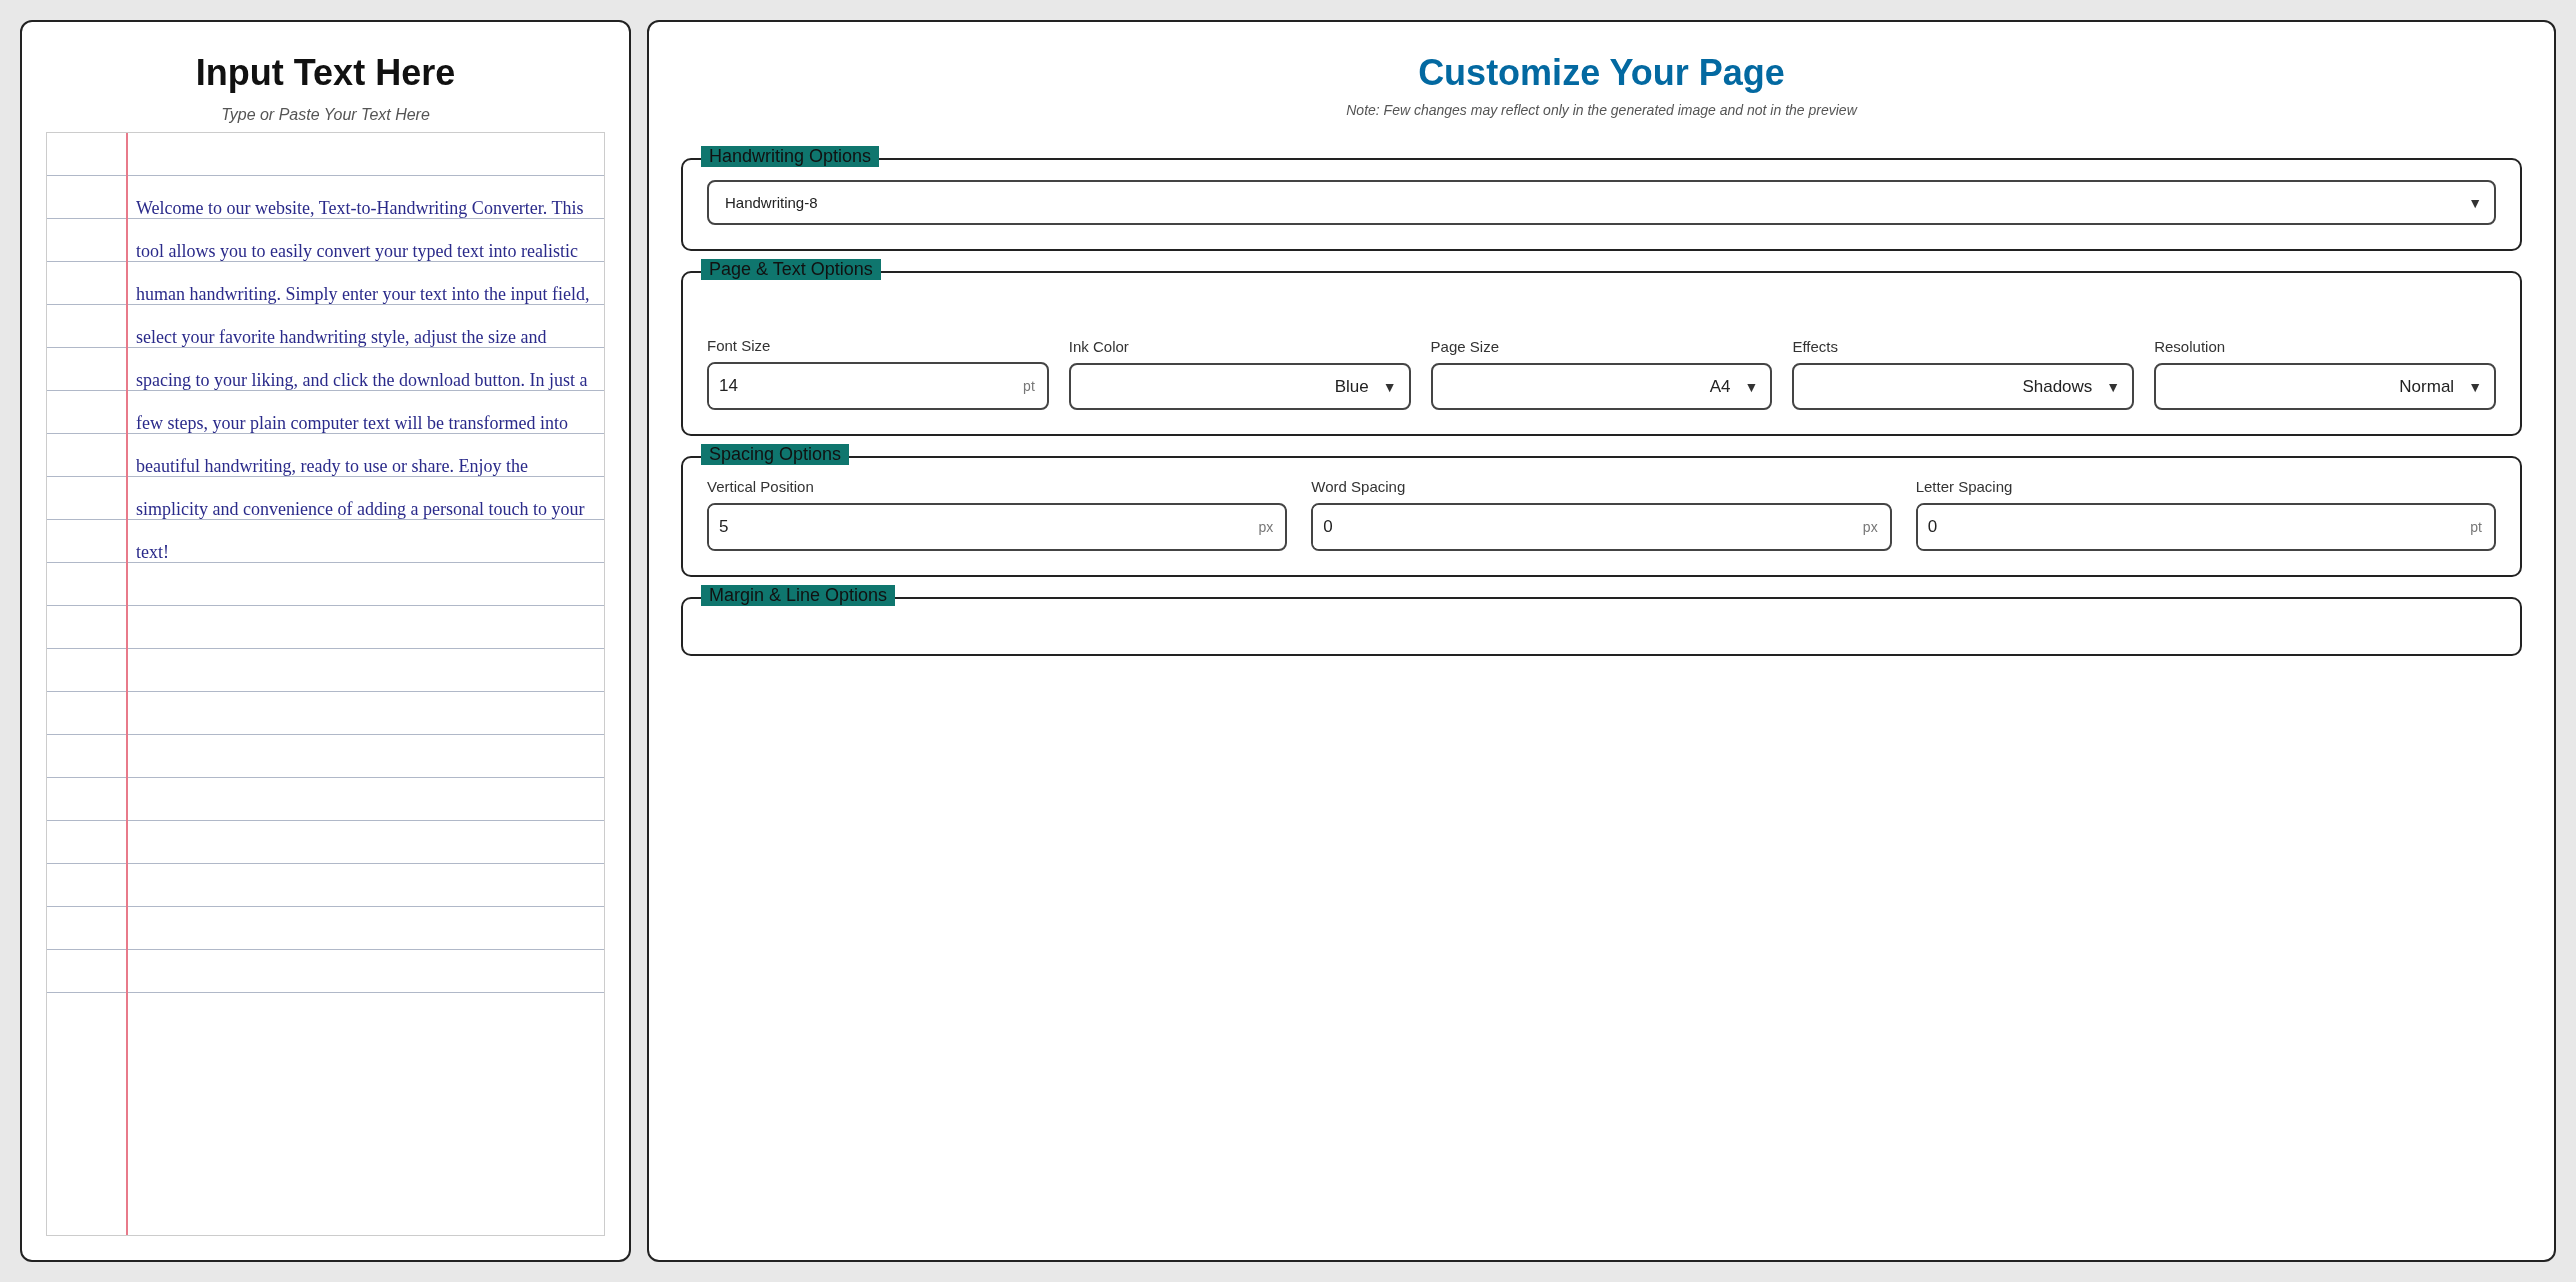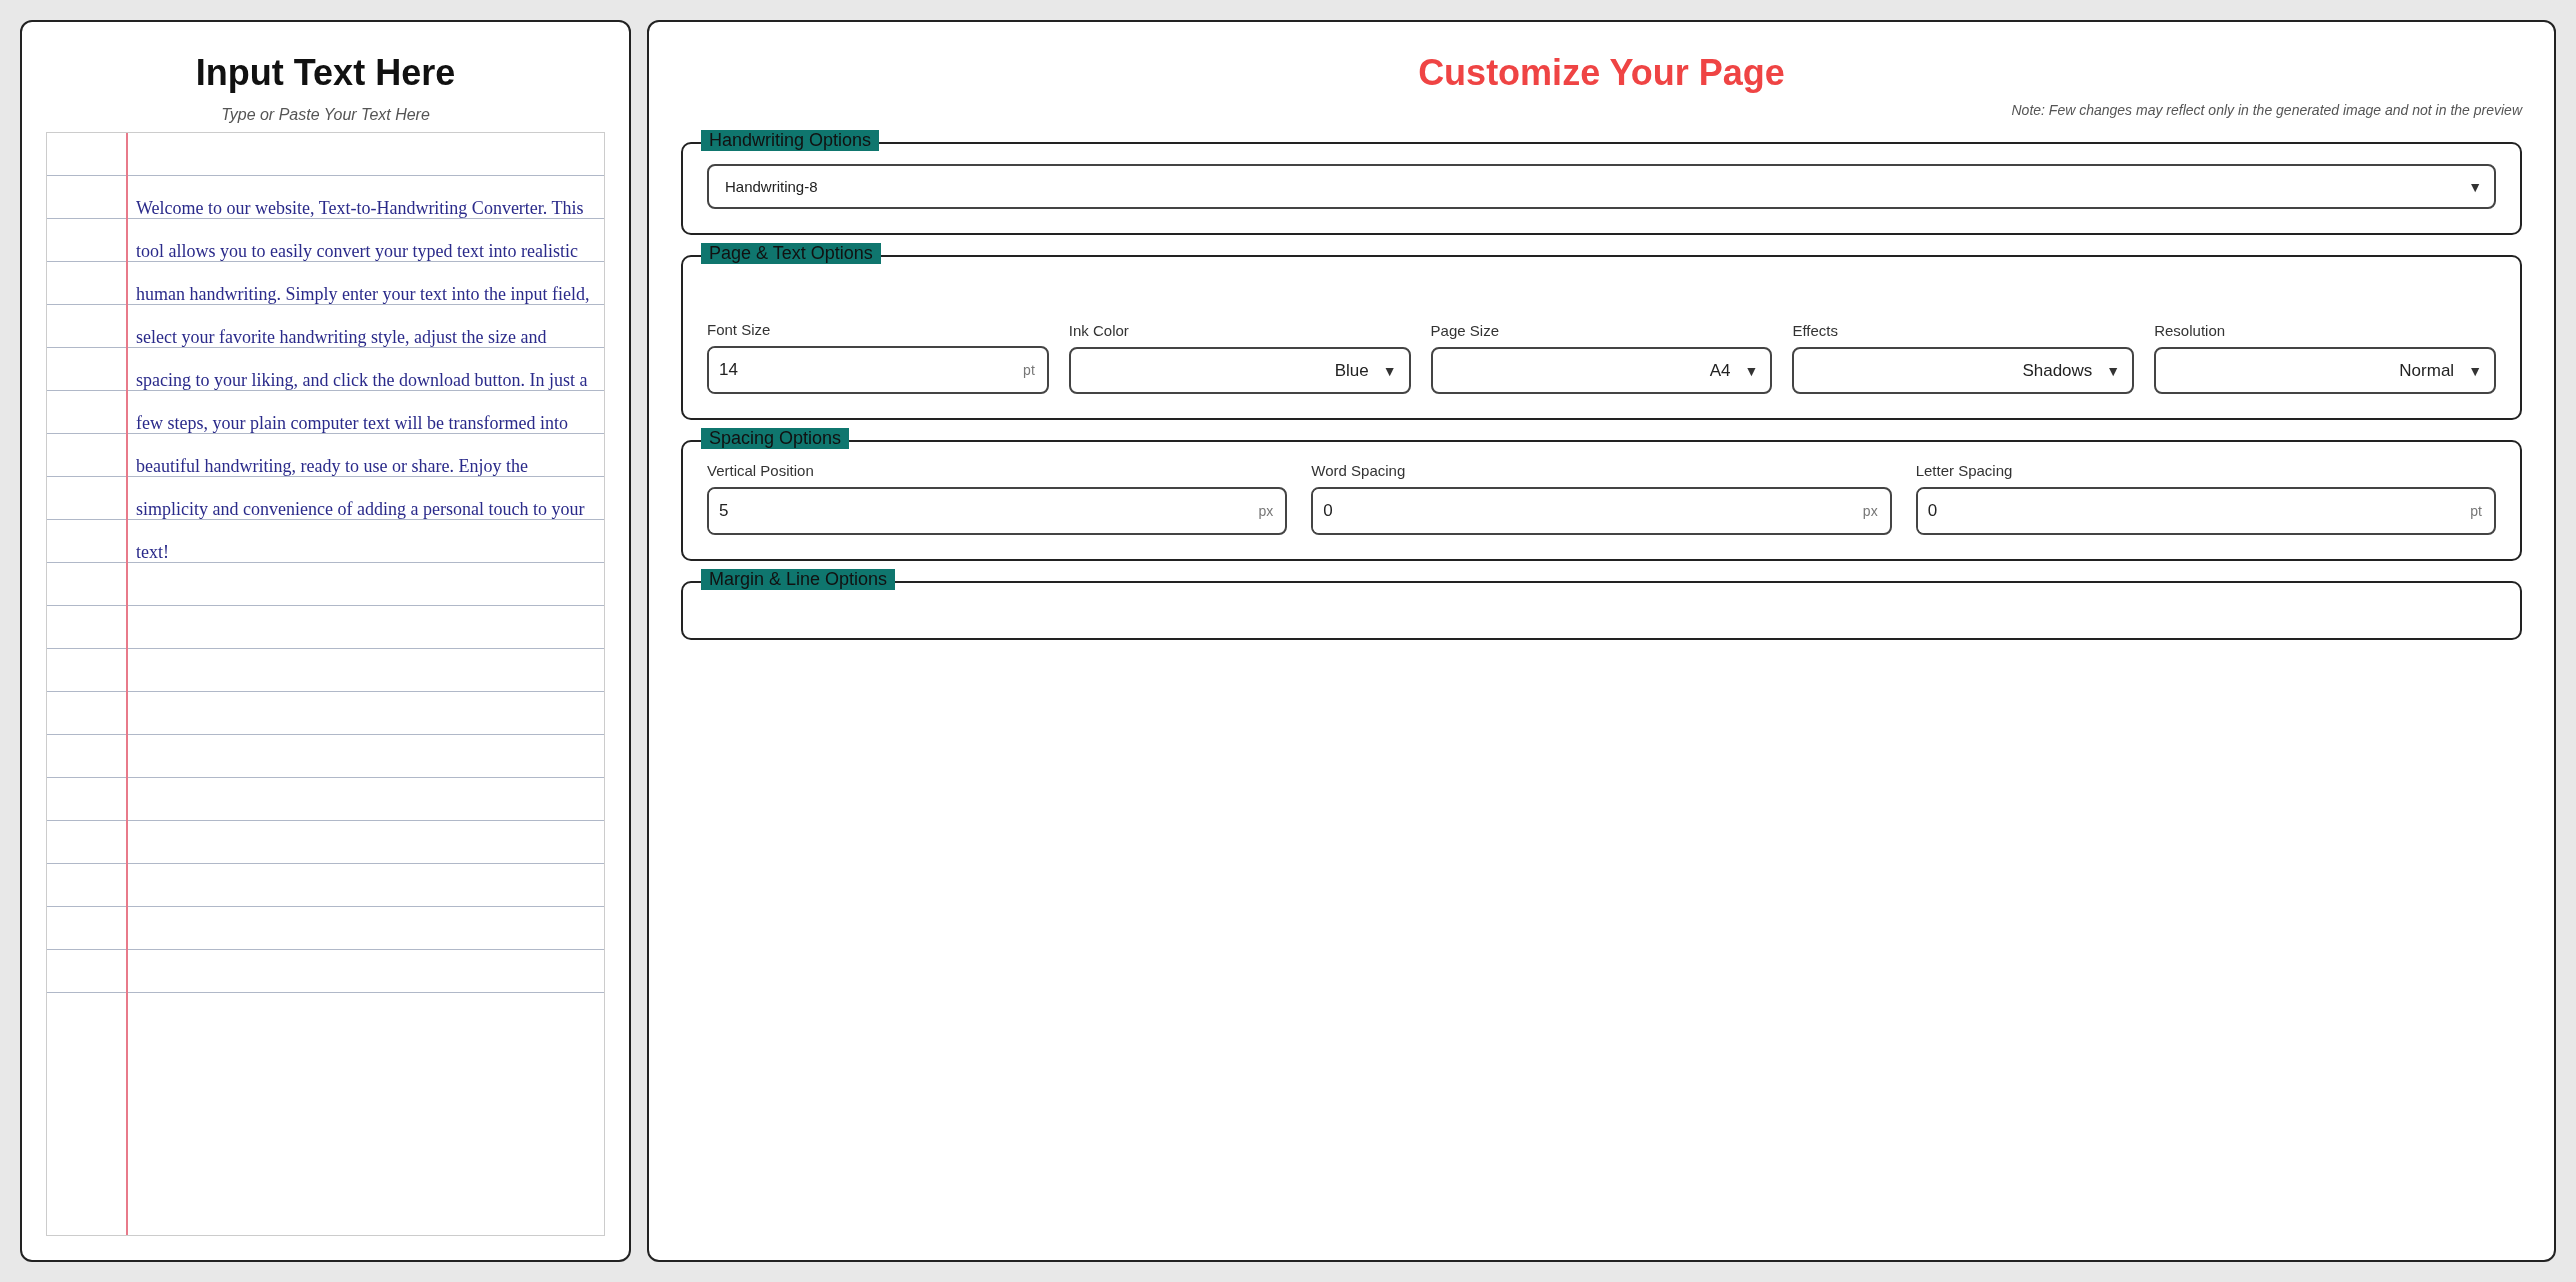--- a/index.html
+++ b/index.html
@@ -91,31 +91,31 @@
       border-radius: 12px;
       flex: 1;
       padding: 30px 32px 24px 32px;
       display: flex;
       flex-direction: column;
     }
 
     .right-panel h1 {
       font-size: 36px;
       font-weight: 900;
-      color: #ef4444;
+      color: #0369a1;
       text-align: center;
       margin-bottom: 8px;
     }
 
     .right-panel .note {
-      text-align: right;
+      text-align: center;
       font-style: italic;
       color: #555;
       font-size: 14px;
-      margin-bottom: 24px;
+      margin-bottom: 40px;
     }
 
     .section-box {
       border: 2px solid #222;
       border-radius: 10px;
       padding: 20px 24px 24px 24px;
       margin-bottom: 20px;
       position: relative;
     }
 

